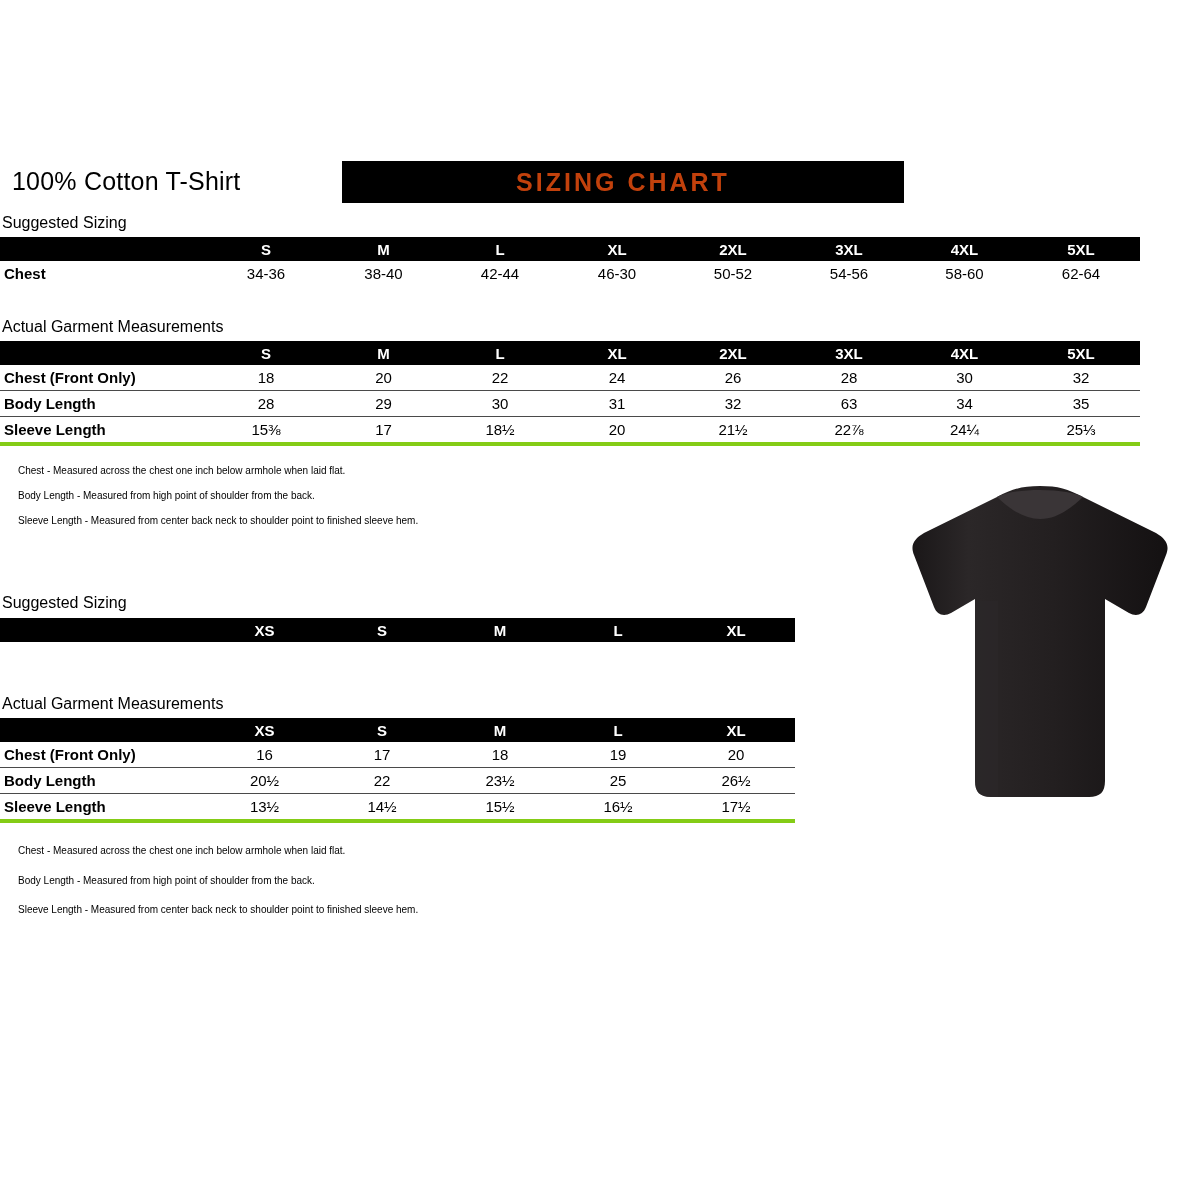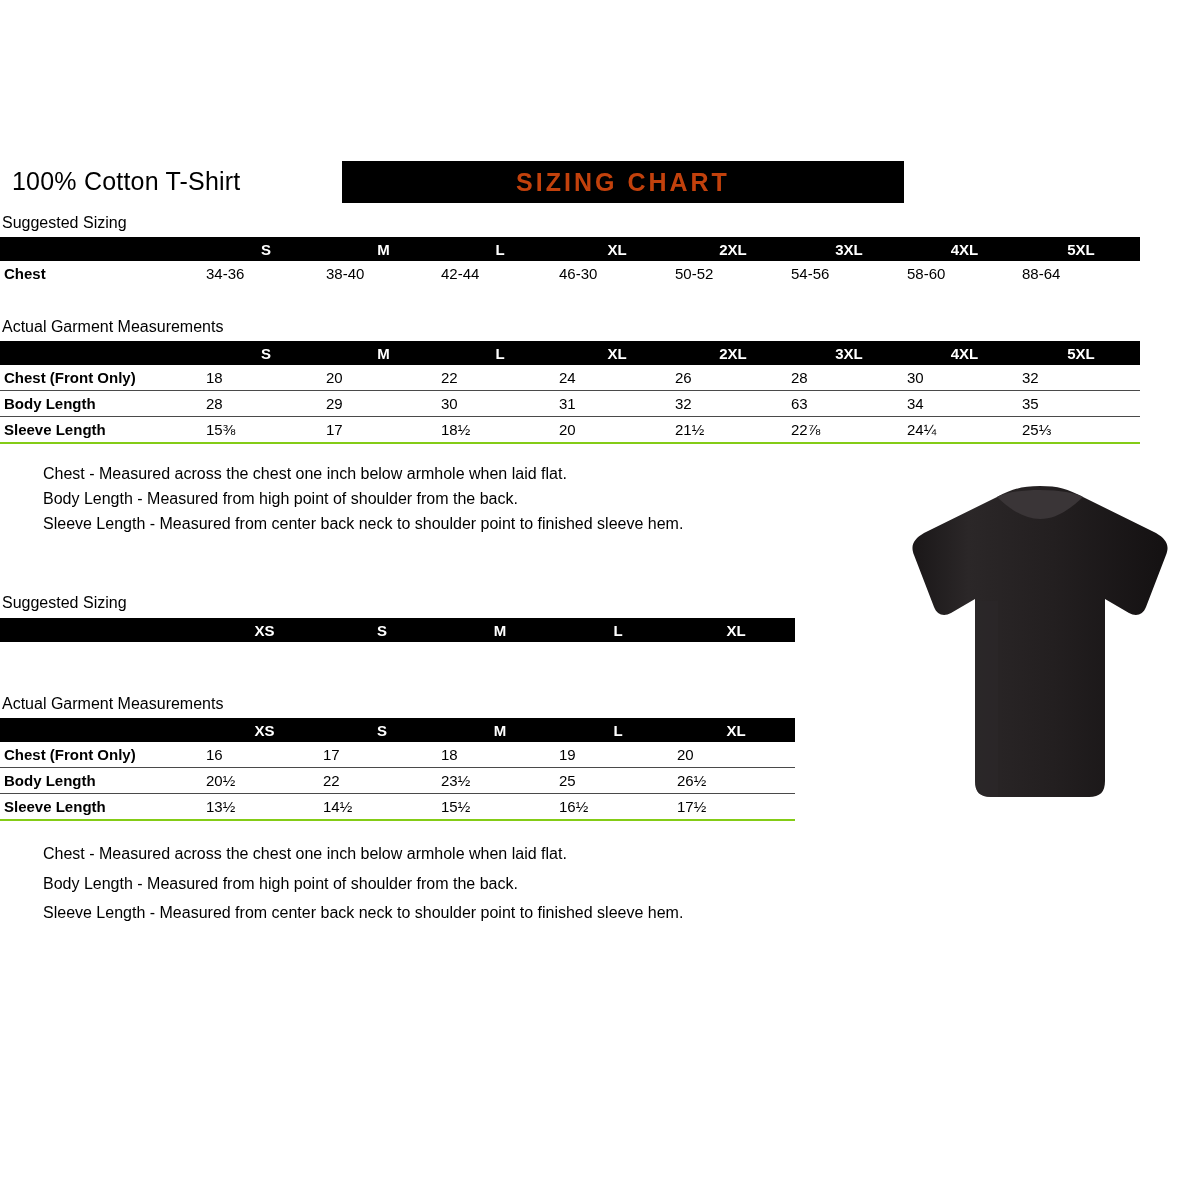--- a/index.html
+++ b/index.html
@@ -75,42 +75,41 @@
     font-size: 15px;
     text-align: center;
     height: 24px;
     vertical-align: middle;
   }
   .hdr-row td.rowlabelcell {
     text-align: left;
   }
   .data-row td {
     height: 25px;
-    text-align: left;
+    text-align: center;
     vertical-align: middle;
     font-size: 15px;
   }
   .data-row td.rowlabelcell {
     text-align: left;
     font-weight: bold;
     padding-left: 4px;
   }
   .ruled .data-row td {
     border-bottom: 1px solid #4a4a4a;
   }
   .ruled .data-row.last td {
-    border-bottom: 2px solid #84cc16;
+    border-bottom: 4px solid #84cc16;
   }
 
   
   .note {
     position: absolute;
-    font-size: 16px;
+    font-size: 10px;
     white-space: nowrap;
-    margin-left: 25px;
   }
 
   .youth-title {
     position: absolute;
     left: 12px;
     top: 551px;
     font-size: 25px;
     font-weight: 400;
     white-space: nowrap;
   }
@@ -163,21 +162,21 @@
       </tr>
       <tr class="data-row">
         <td class="rowlabelcell">Chest</td>
         <td>34-36</td>
         <td>38-40</td>
         <td>42-44</td>
         <td>46-30</td>
         <td>50-52</td>
         <td>54-56</td>
         <td>58-60</td>
-        <td>88-64</td>
+        <td>62-64</td>
       </tr>
     </tbody>
   </table>
 
   <div class="section-label" style="left:2px; top:317px;">Actual Garment Measurements</div>
 
   <table class="tbl ruled" style="left:0px; top:340px; width:1140px;">
     <colgroup>
       <col style="width:206px">
       <col style="width:120px">

